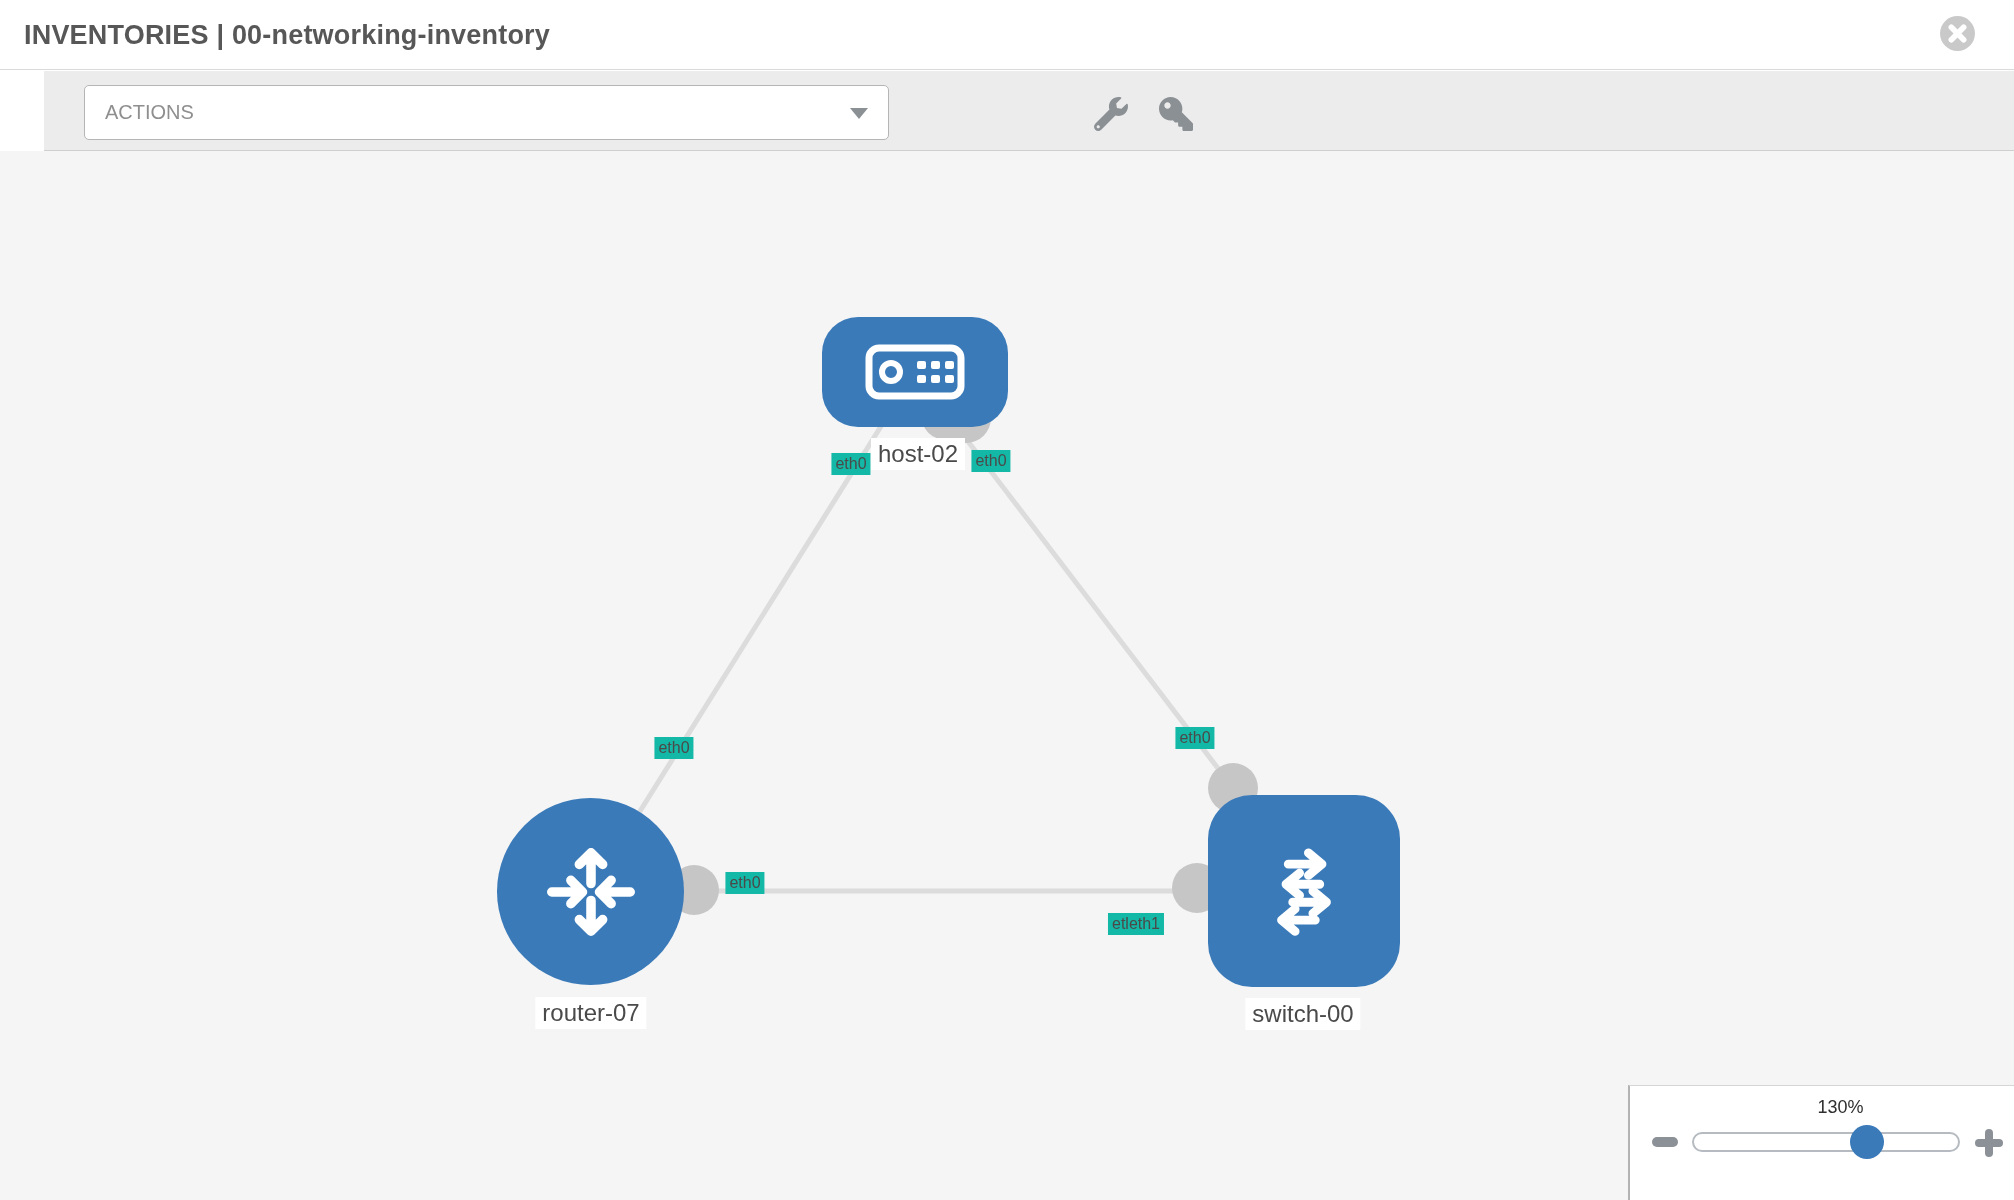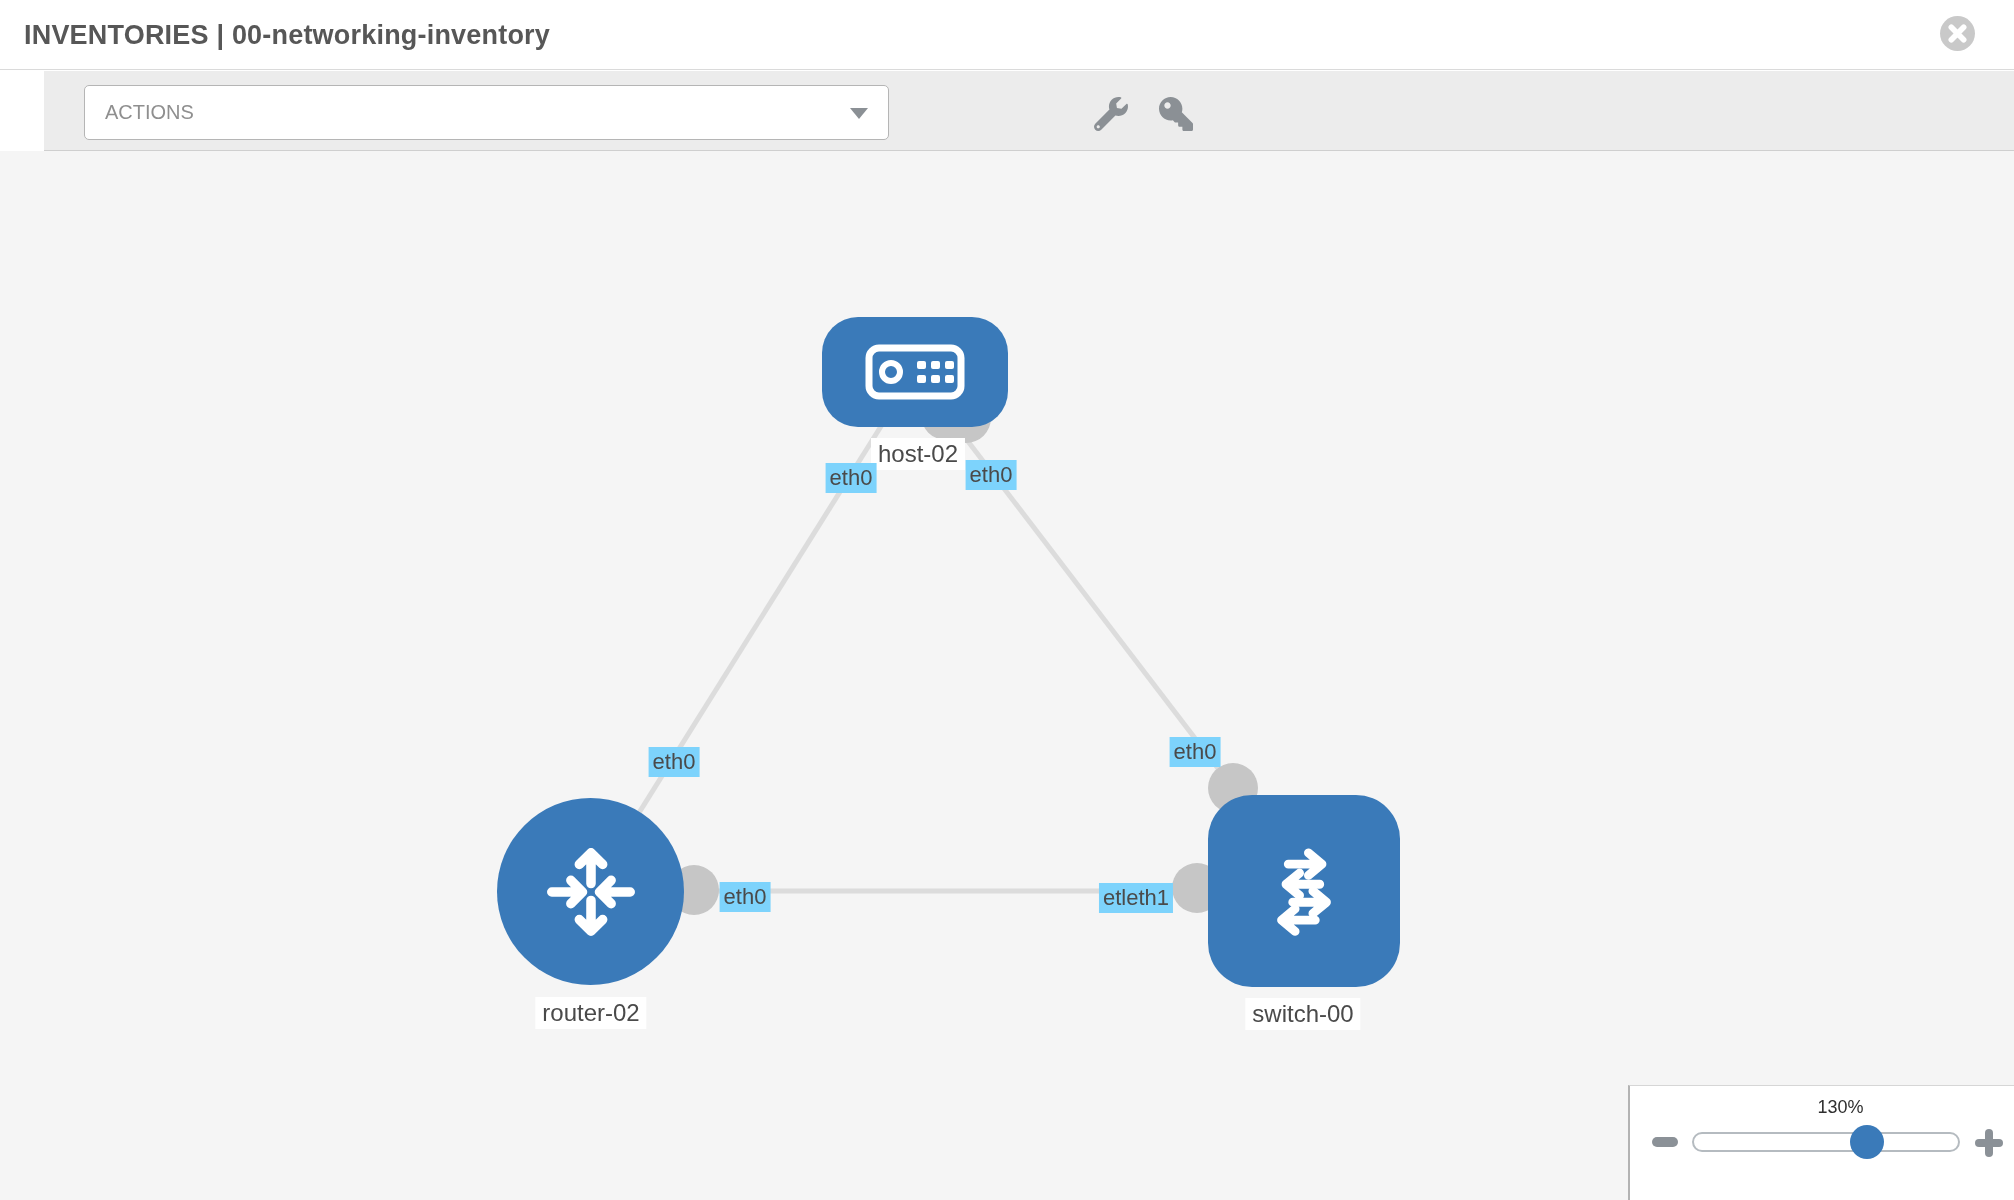--- a/index.html
+++ b/index.html
@@ -47,22 +47,22 @@
     justify-content:center;cursor:pointer;
   }
   .node-host{left:822px;top:166px;width:186px;height:110px;border-radius:36px;}
   .node-router{left:497px;top:647px;width:187px;height:187px;border-radius:50%;}
   .node-switch{left:1208px;top:644px;width:192px;height:192px;border-radius:44px;}
   .node-label{
     position:absolute;transform:translateX(-50%);background:#fff;color:#4a4a4a;
     font-size:24px;padding:2px 7px;white-space:nowrap;
   }
   .if-label{
-    position:absolute;transform:translateX(-50%);background:#7dd3fc;color:#4a4a4a;
-    font-size:22px;padding:2px 4px;white-space:nowrap;margin-top:10px;
+    position:absolute;transform:translateX(-50%);background:#14b8a6;color:#4a4a4a;
+    font-size:16px;padding:2px 4px;white-space:nowrap;
   }
   
   .zoom-panel{
     position:absolute;left:1628px;top:934px;width:386px;height:115px;background:#fff;
     border-left:2px solid #b3b3b3;border-top:1px solid #d6d6d6;box-sizing:border-box;padding-left:37px;
   }
   .zoom-level{margin-top:11px;text-align:center;font-size:18px;color:#2f2f2f;}
   .zoom-minus{
     position:absolute;left:22px;top:51px;width:26px;height:10px;border-radius:5px;
     background:#8b9197;cursor:pointer;
@@ -163,29 +163,29 @@
       <g fill="none" stroke="#fff" stroke-width="8" stroke-linecap="round" stroke-linejoin="round">
         <path d="M36 26 L66 26 M54 16 L66 26 L54 36"></path>
         <path d="M64 44 L34 44 M46 34 L34 44 L46 54"></path>
         <path d="M40 60 L70 60 M58 50 L70 60 L58 70"></path>
         <path d="M60 76 L30 76 M42 66 L30 76 L42 86"></path>
       </g>
     </svg>
   </div>
 
   <div class="node-label" style="left:918px;top:287px;">host-02</div>
-  <div class="node-label" style="left:591px;top:846px;">router-02</div>
+  <div class="node-label" style="left:591px;top:846px;">router-07</div>
   <div class="node-label" style="left:1303px;top:847px;">switch-00</div>
 
   <div class="if-label" style="left:851px;top:302px;">eth0</div>
   <div class="if-label" style="left:991px;top:299px;">eth0</div>
   <div class="if-label" style="left:674px;top:586px;">eth0</div>
   <div class="if-label" style="left:1195px;top:576px;">eth0</div>
   <div class="if-label" style="left:745px;top:721px;">eth0</div>
-  <div class="if-label" style="left:1136px;top:722px;">etleth1</div>
+  <div class="if-label" style="left:1136px;top:762px;">etleth1</div>
 
   <div class="zoom-panel">
     <div class="zoom-level">130%</div>
     <div class="zoom-minus"></div>
     <div class="zoom-slider">
       <div class="zoom-thumb"></div>
     </div>
     <div class="zoom-plus"></div>
   </div>
 

